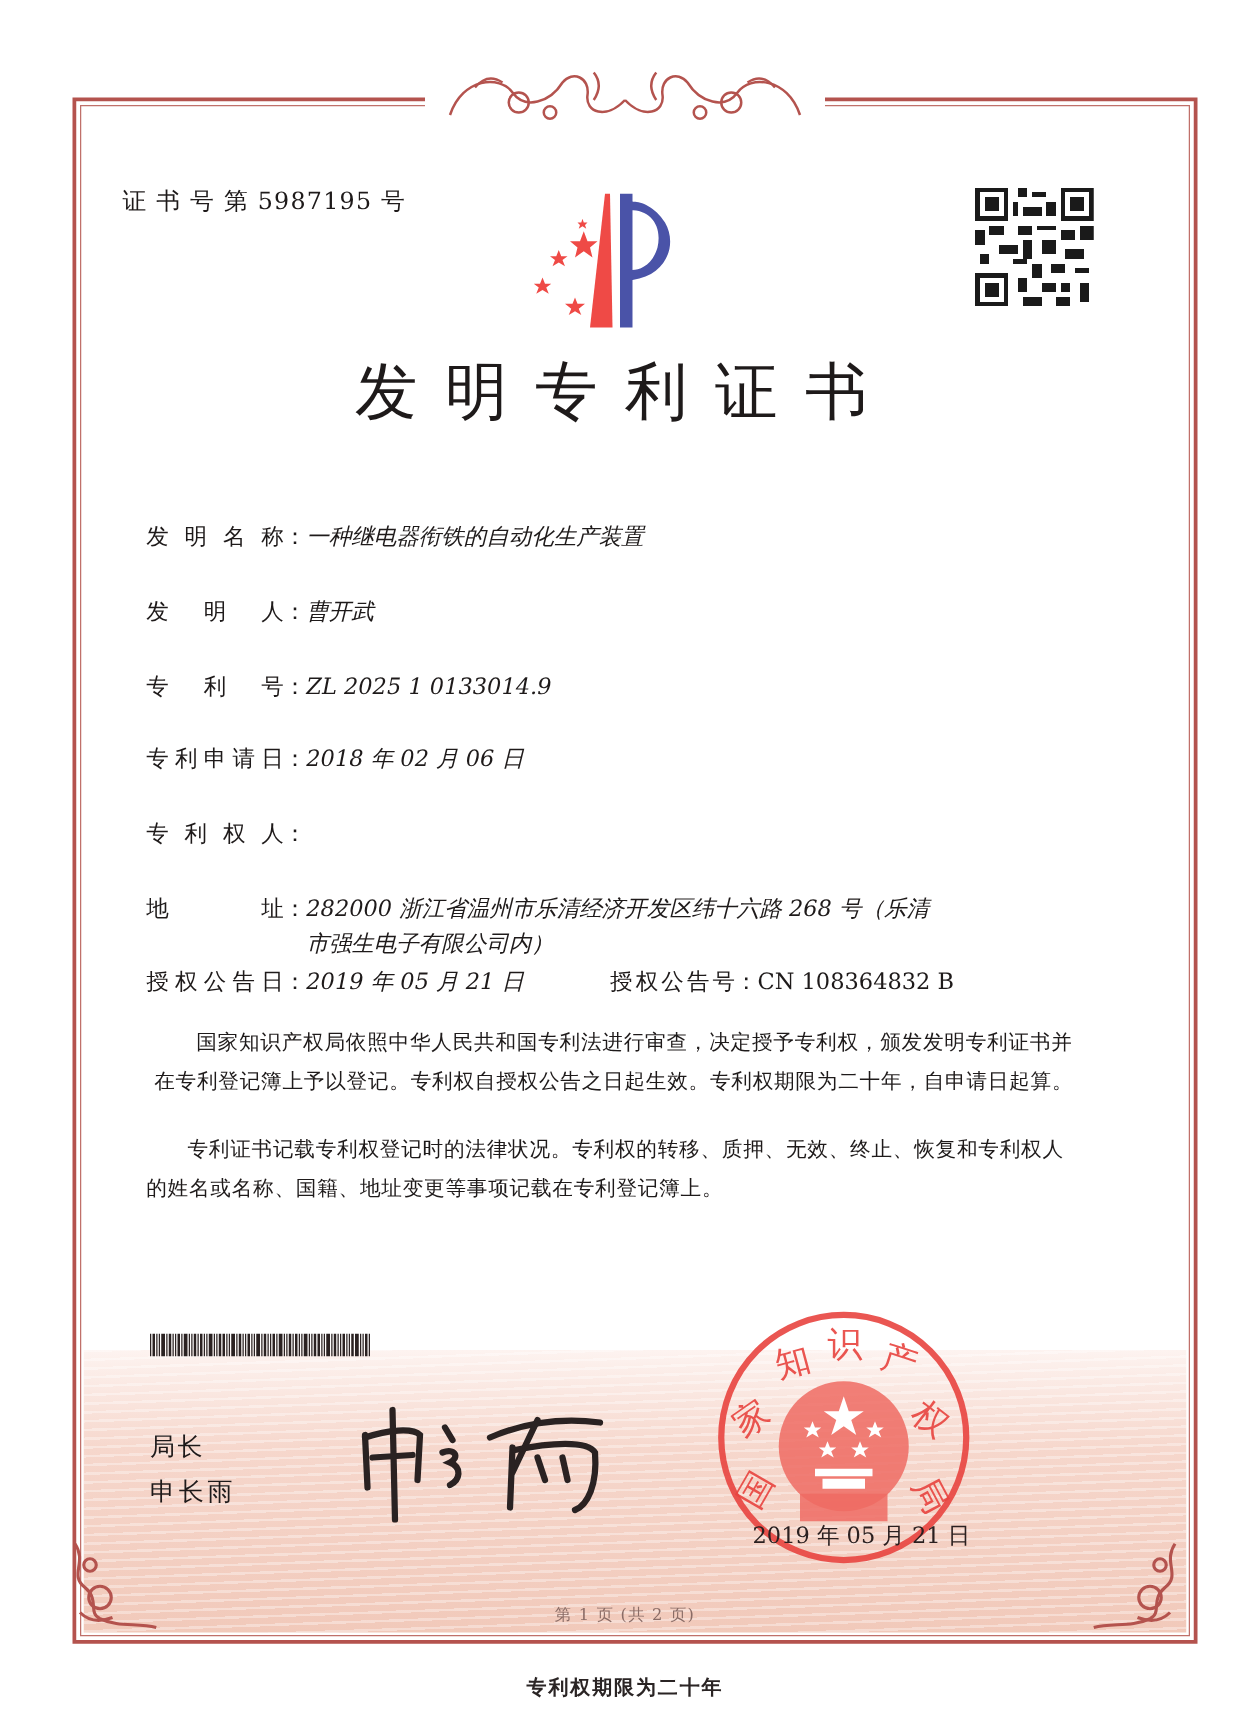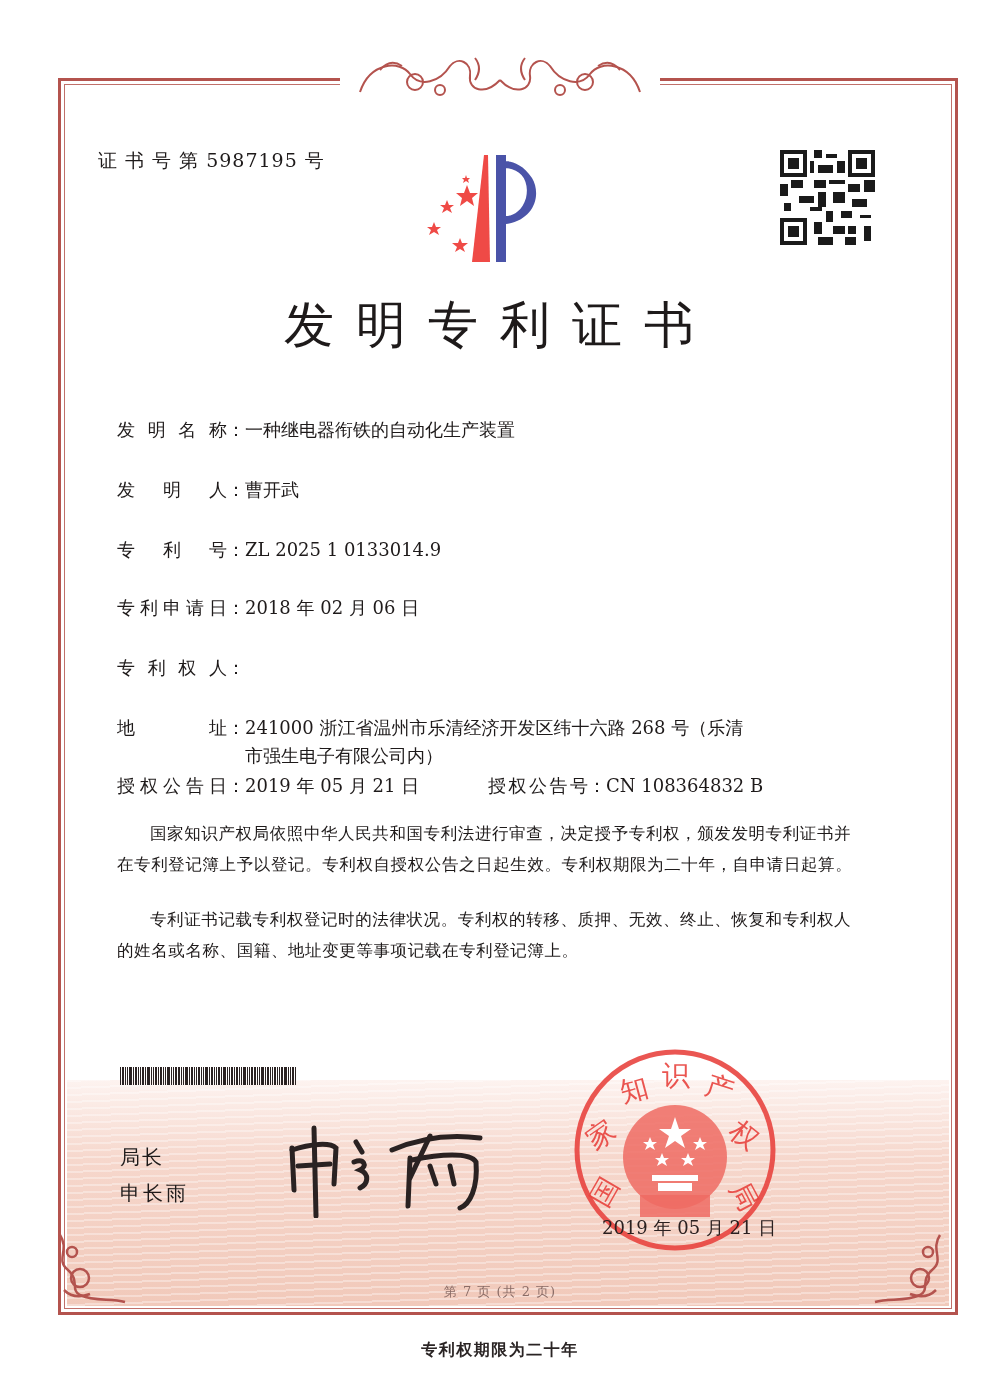--- a/index.html
+++ b/index.html
@@ -26,41 +26,41 @@
   .top-ornament { position:absolute; left:340px; top:52px; width:320px; height:56px; }
   .corner { position:absolute; width:80px; height:80px; }
   .corner-bl { left:50px; top:1230px; }
   .corner-br { left:870px; top:1230px; }
 
   .cert-no { position:absolute; left:98px; top:148px; font-size:19px; letter-spacing:1px; }
   .logo { position:absolute; left:412px; top:150px; width:130px; height:115px; }
   .qr { position:absolute; left:780px; top:150px; width:95px; height:95px; }
 
   .title {
-    position:absolute; left:0; width:1000px; top:292px; text-align:center;
+    position:absolute; left:0; width:1000px; top:280px; text-align:center;
     font-size:50px; letter-spacing:22px; font-family:"DejaVu Serif", serif; font-weight:normal;
   }
 
   .field { position:absolute; left:117px; font-size:18px; display:flex; line-height:28px; }
   .field .lbl { width:128px; display:flex; justify-content:space-between; white-space:nowrap; }
   .field .lbl span { display:inline-block; }
-  .field .val { white-space:pre-wrap; }
+  .field .val { white-space:pre-wrap;font-style:italic; }
   .f-name { top:416px; }
   .f-inventor { top:476px; }
   .f-patno { top:536px; }
   .f-appdate { top:594px; }
   .f-holder { top:654px; }
   .f-addr { top:714px; width:640px; }
   .f-addr .val { width:510px; }
   .f-grantdate { top:772px; }
   .f-pubno { position:absolute; left:488px; top:772px; font-size:18px; display:flex; line-height:28px; }
   .f-pubno .lbl { width:118px; display:flex; justify-content:space-between; }
 
   .para { position:absolute; left:117px; width:748px; font-size:16.5px; line-height:31px; text-indent:2em; letter-spacing:0.6px; }
-  .p1 { top:818px; }
+  .p1 { top:818px;text-align:center; }
   .p2 { top:904px; }
 
   .barcode { position:absolute; left:120px; top:1067px; width:245px; height:18px; display:flex; }
   .barcode i { display:block; height:100%; background:#2a2222; margin-right:1px; }
 
   .director-title { position:absolute; left:120px; top:1144px; font-size:20px; font-family:"DejaVu Sans", sans-serif; letter-spacing:2px; }
   .director-name { position:absolute; left:120px; top:1180px; font-size:20px; font-family:"DejaVu Sans", sans-serif; letter-spacing:3px; }
   .signature { position:absolute; left:280px; top:1118px; width:210px; height:100px; }
 
   .seal { position:absolute; left:570px; top:1045px; width:210px; height:210px; }
@@ -216,21 +216,21 @@
     <span>权</span>
     <span>人：</span>
   </div>
 </div>
 
 <div class="field f-addr">
   <div class="lbl">
     <span>地</span>
     <span>址：</span>
   </div>
-  <div class="val">241000 浙江省温州市乐清经济开发区纬十六路 268 号（乐清市强生电子有限公司内）</div>
+  <div class="val">282000 浙江省温州市乐清经济开发区纬十六路 268 号（乐清市强生电子有限公司内）</div>
 </div>
 
 <div class="field f-grantdate">
   <div class="lbl">
     <span>授</span>
     <span>权</span>
     <span>公</span>
     <span>告</span>
     <span>日：</span>
   </div>
@@ -361,14 +361,14 @@
     <text x="18" y="100" transform="rotate(-35 30 92)">家</text>
     <text x="50" y="55" transform="rotate(-15 60 45)">知</text>
     <text x="92" y="40">识</text>
     <text x="135" y="52" transform="rotate(18 148 45)">产</text>
     <text x="160" y="98" transform="rotate(38 172 90)">权</text>
     <text x="160" y="158" transform="rotate(62 172 150)">局</text>
   </g>
 </svg>
 <div class="seal-date">2019 年 05 月 21 日</div>
 
-<div class="page-no">第 7 页 (共 2 页)</div>
+<div class="page-no">第 1 页 (共 2 页)</div>
 <div class="back-note">专利权期限为二十年</div>
 
 </body></html>

